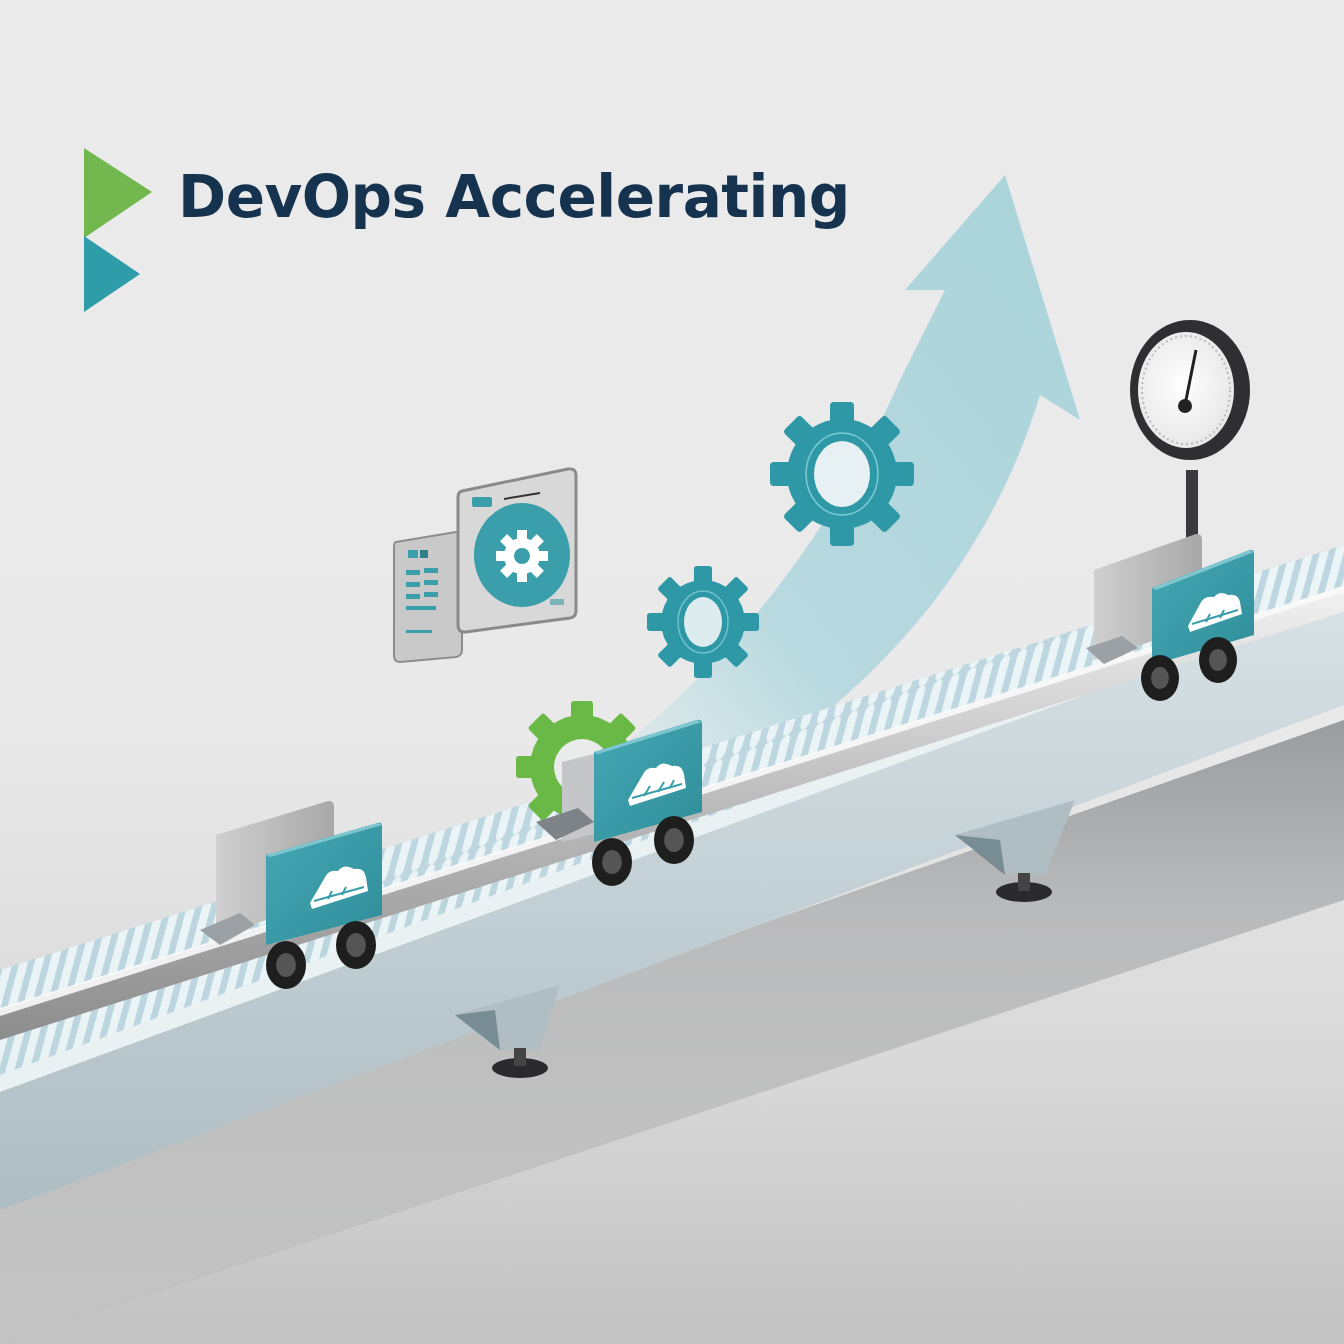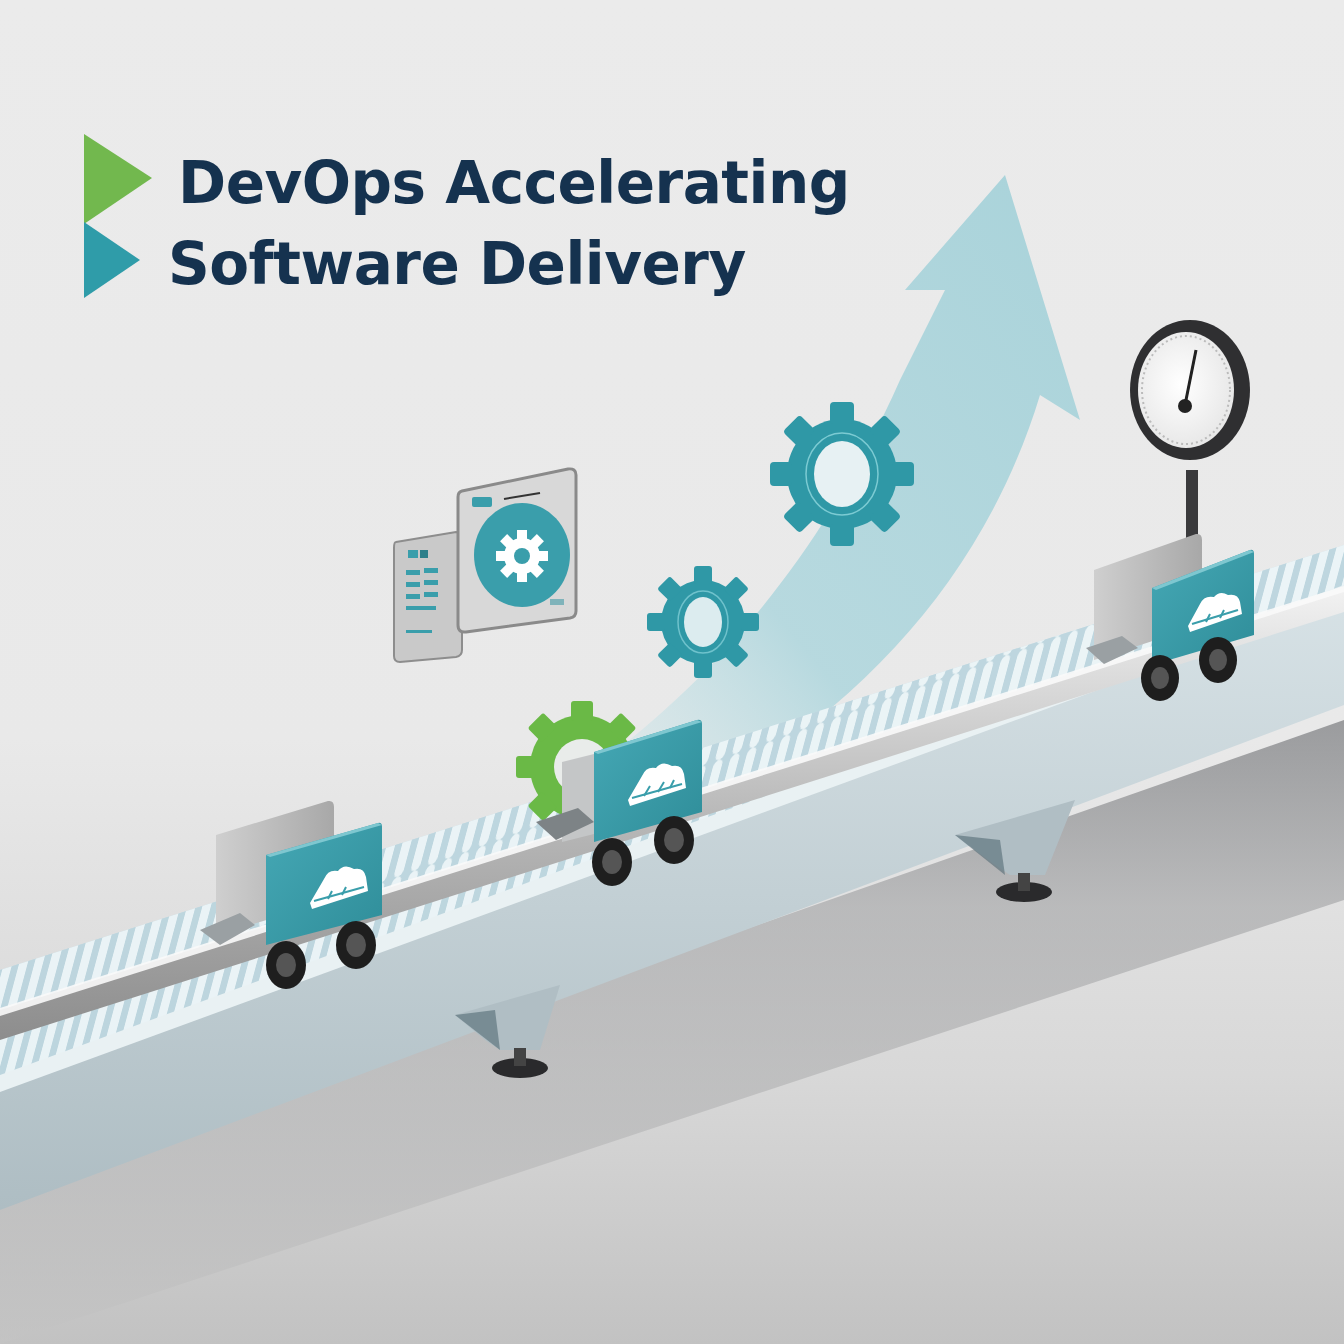--- a/index.html
+++ b/index.html
@@ -2,21 +2,21 @@
 <html><head>
   <meta charset="utf-8">
   <style>
     html, body { margin: 0; padding: 0; }
     body {
       width: 1344px; height: 1344px; overflow: hidden; position: relative;
       background: linear-gradient(180deg, #ebebeb 0%, #e9e9e9 55%, #d8d8d8 80%, #c2c2c2 100%);
       font-family: "DejaVu Sans", "Liberation Sans", sans-serif;
     }
     .scene { position: absolute; inset: 0; width: 1344px; height: 1344px; }
-    .title-block { position: absolute; left: 82px; top: 134px; width: 760px; height: 170px; }
+    .title-block { position: absolute; left: 82px; top: 148px; width: 760px; height: 170px; }
     .title-mark { position: absolute; left: 0; width: 72px; }
     .title-mark.top { top: 0; }
     .title-mark.bottom { top: 88px; }
     .title-line {
       position: absolute; margin: 0; color: #15324f; font-weight: bold;
       letter-spacing: -0.5px; white-space: nowrap; font-size: 58px; line-height: 1;
     }
     .title-line.l1 { left: 96px; top: 20px; }
     .title-line.l2 { left: 86px; top: 101px; }
   </style>
@@ -262,14 +262,13 @@
 </svg>
 
 <div class="title-block">
   <svg class="title-mark top" viewBox="0 0 72 90" width="72" height="90">
     <polygon points="2,0 70,44 2,90" fill="#72b84e"></polygon>
   </svg>
   <svg class="title-mark bottom" viewBox="0 0 72 76" width="72" height="76">
     <polygon points="2,0 58,38 2,76" fill="#2f9ca9"></polygon>
   </svg>
   <h1 class="title-line l1">DevOps Accelerating</h1>
-  <h1 class="title-line l2">Software Delivery</h1>
 </div>
 
 </body></html>

